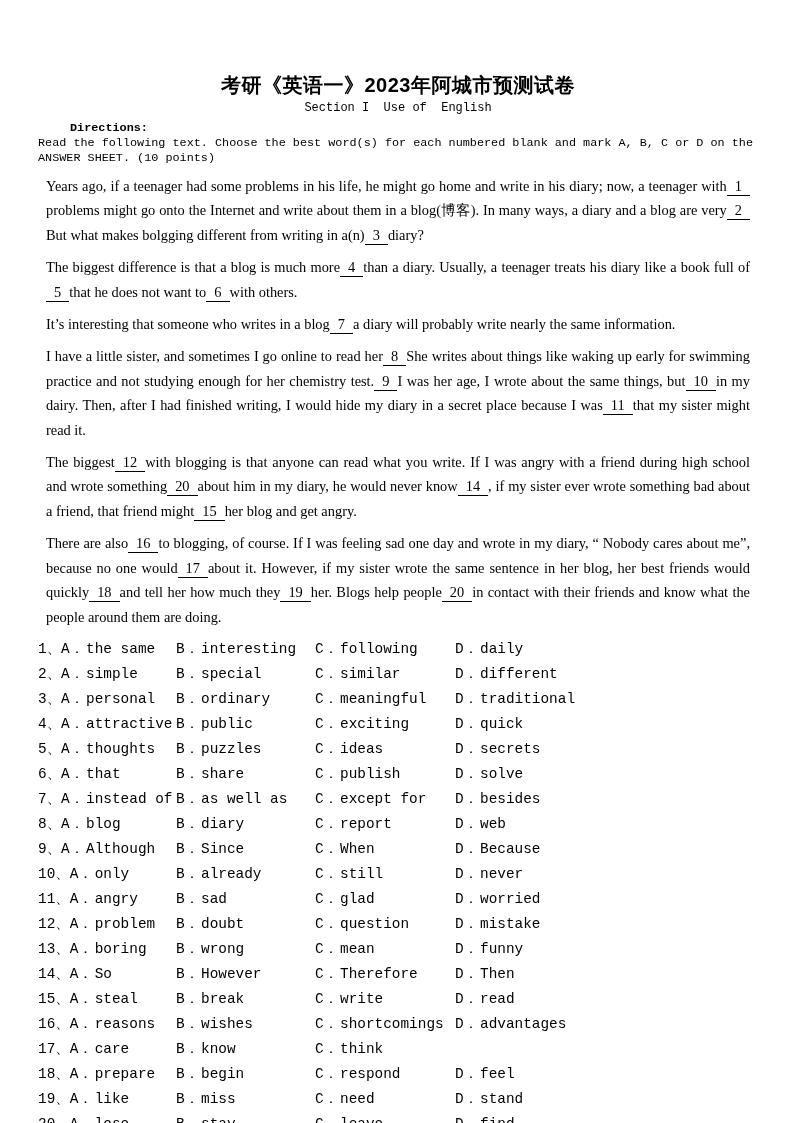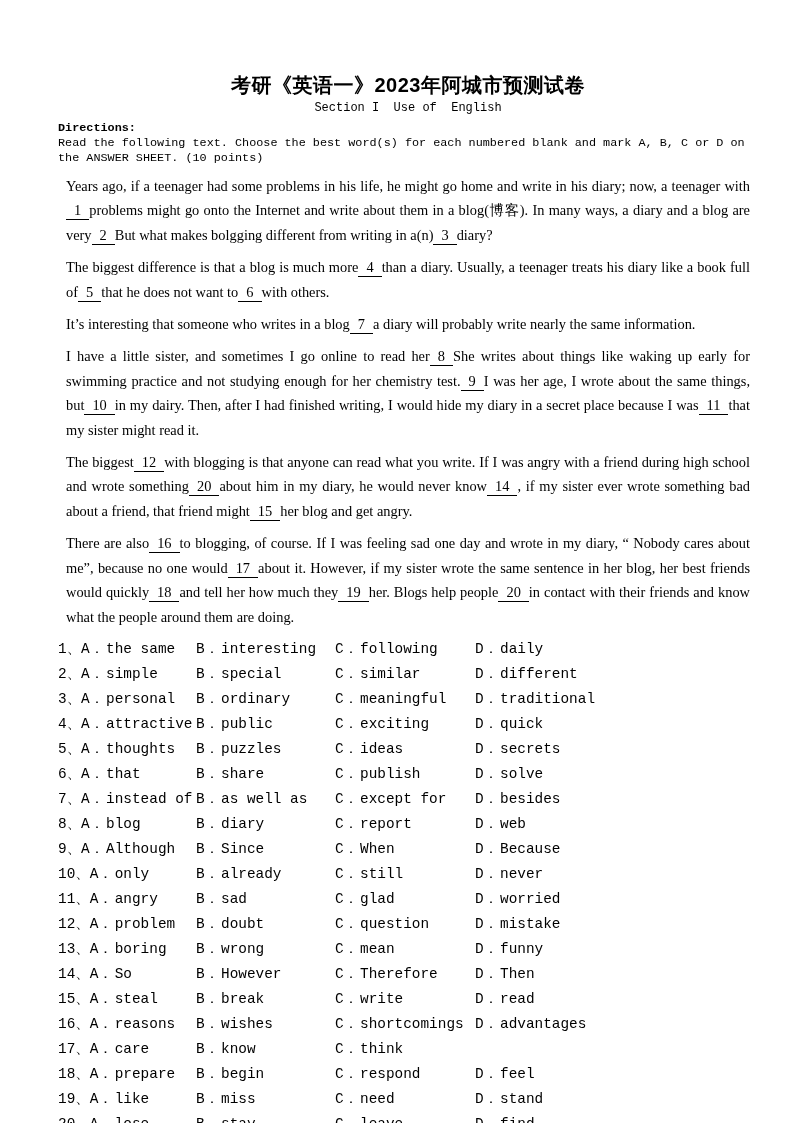--- a/index.html
+++ b/index.html
@@ -11,21 +11,21 @@
   }
   body {
     width: 794px;
     height: 1123px;
     overflow: hidden;
   }
   .page {
     box-sizing: border-box;
     width: 794px;
     height: 1123px;
-    padding: 72px 36px 0 58px;
+    padding: 72px 36px 0 38px;
   }
   .title {
     margin: 0;
     font-family: "Liberation Sans", "DejaVu Sans", sans-serif;
     font-weight: bold;
     font-size: 20px;
     line-height: 26px;
     text-align: center;
     letter-spacing: 0.5px;
   }
@@ -39,20 +39,21 @@
     white-space: pre;
   }
   .directions {
     margin-top: 5px;
     font-family: "Liberation Mono", "DejaVu Sans Mono", monospace;
     font-size: 11.8px;
     line-height: 15px;
   }
   .directions-label {
     font-weight: bold;
+    margin-left: 32px;
   }
   .passage {
     margin-top: 6px;
     font-family: "Liberation Serif", "DejaVu Serif", serif;
     font-size: 14.4px;
     line-height: 24.4px;
     text-align: justify;
   }
   .passage p {
     margin: 8px;

